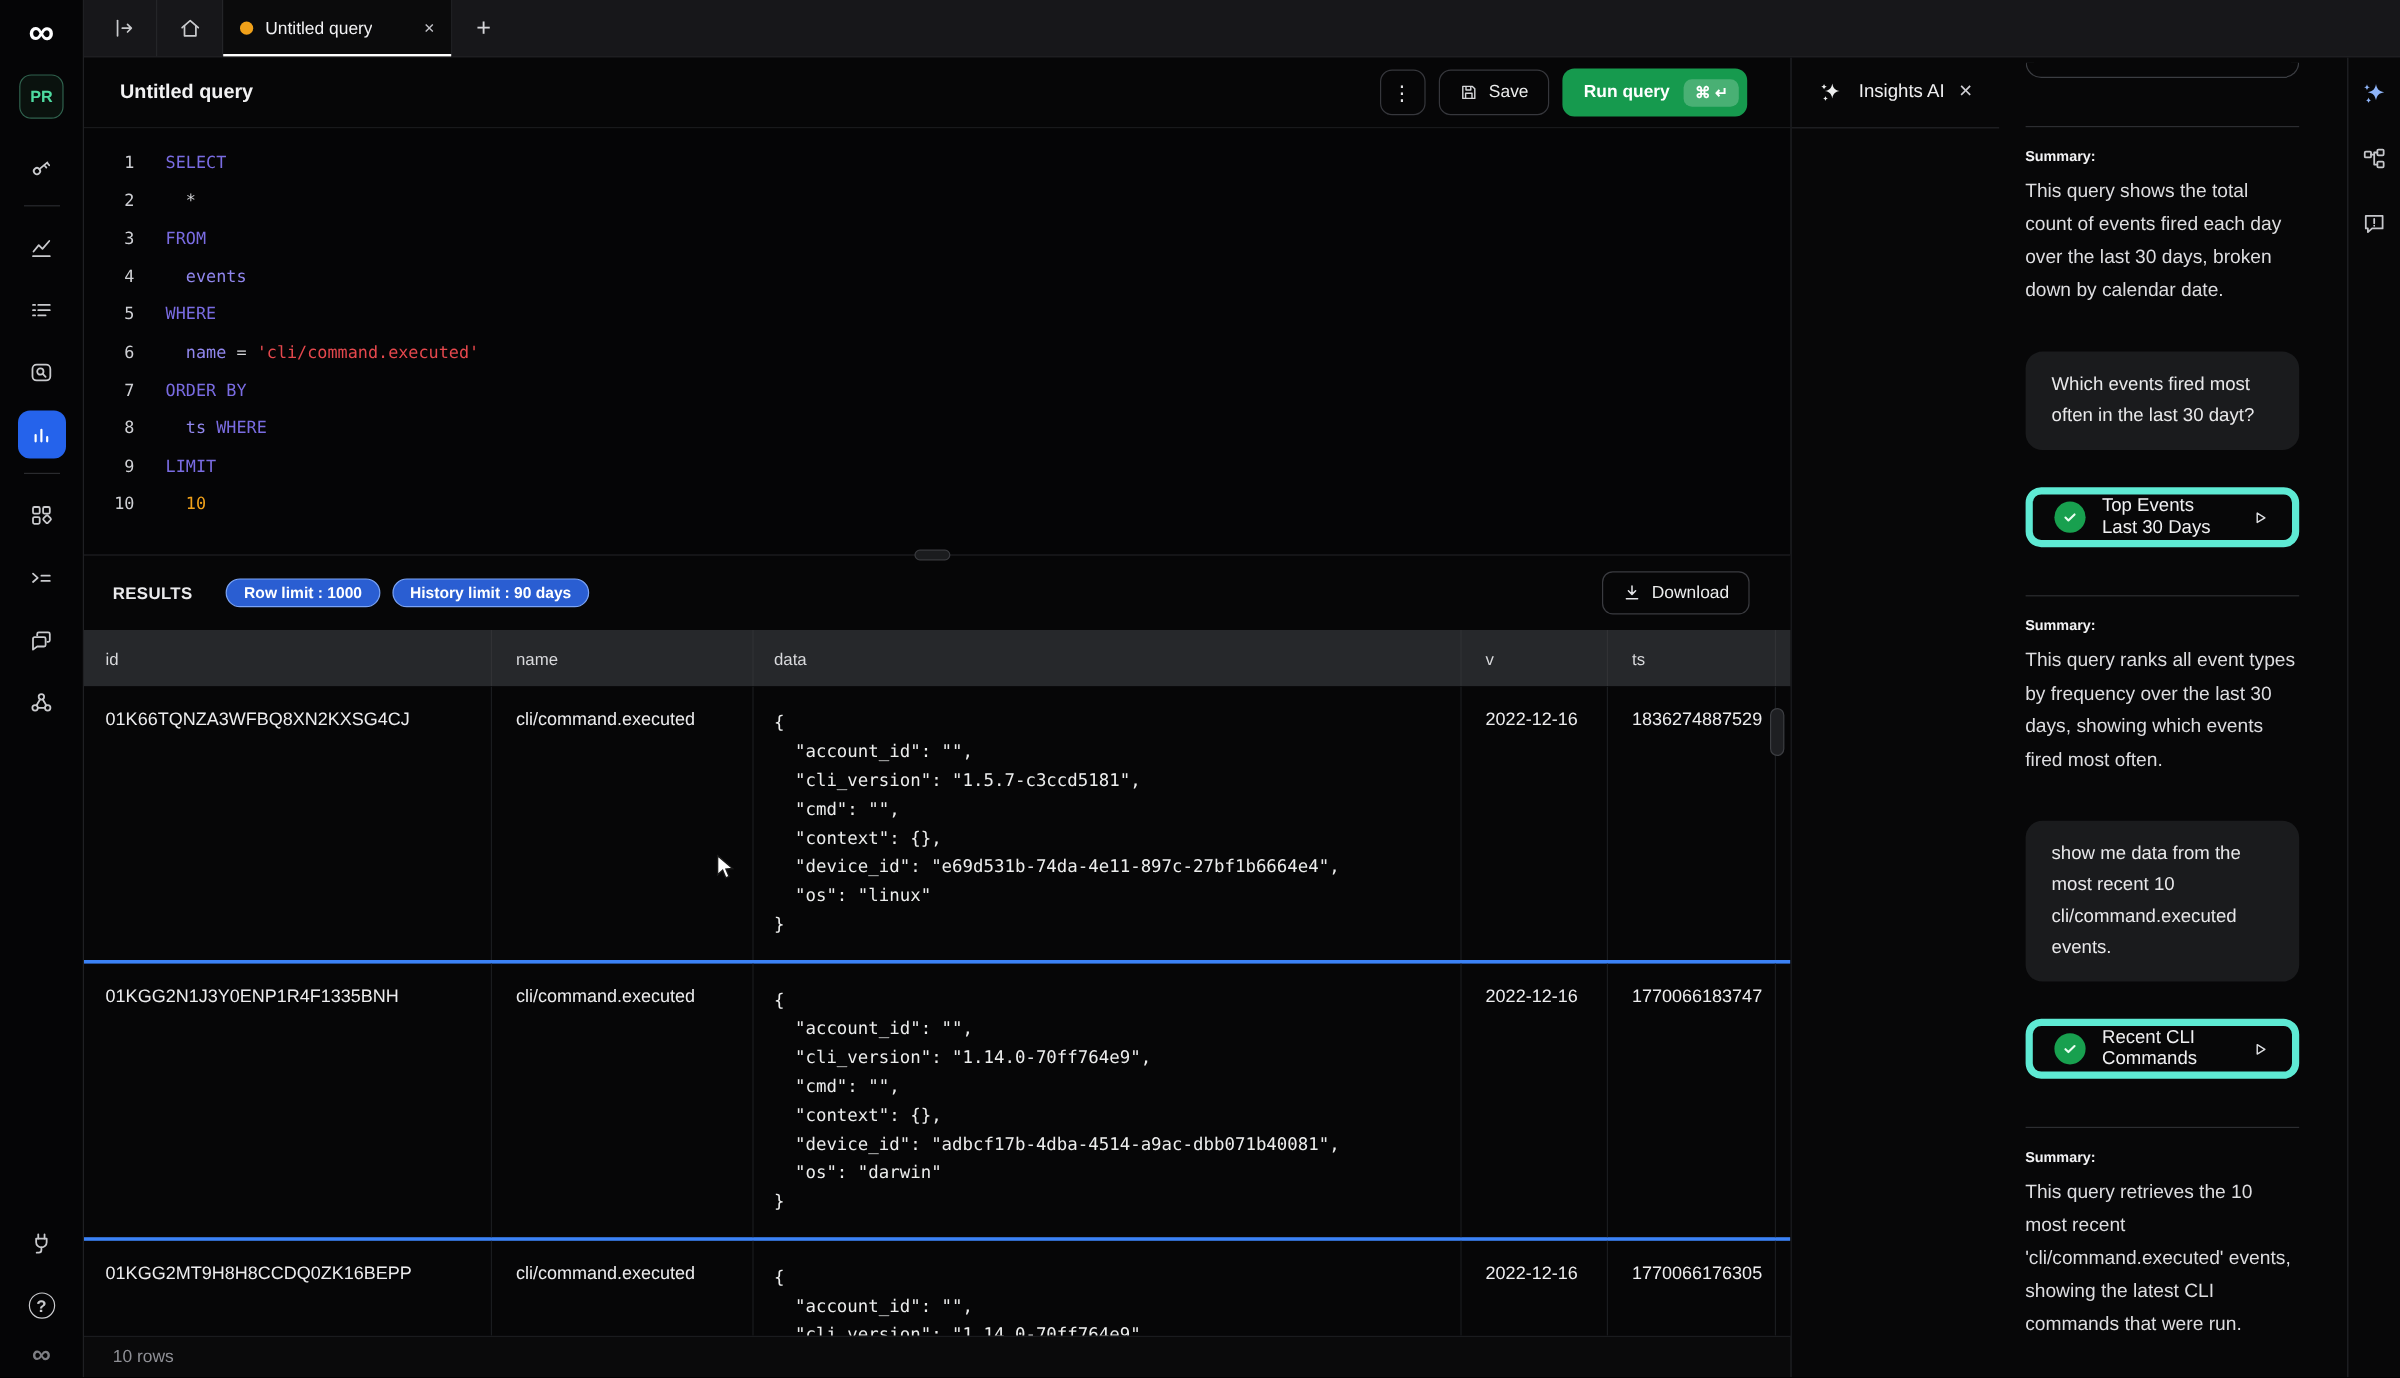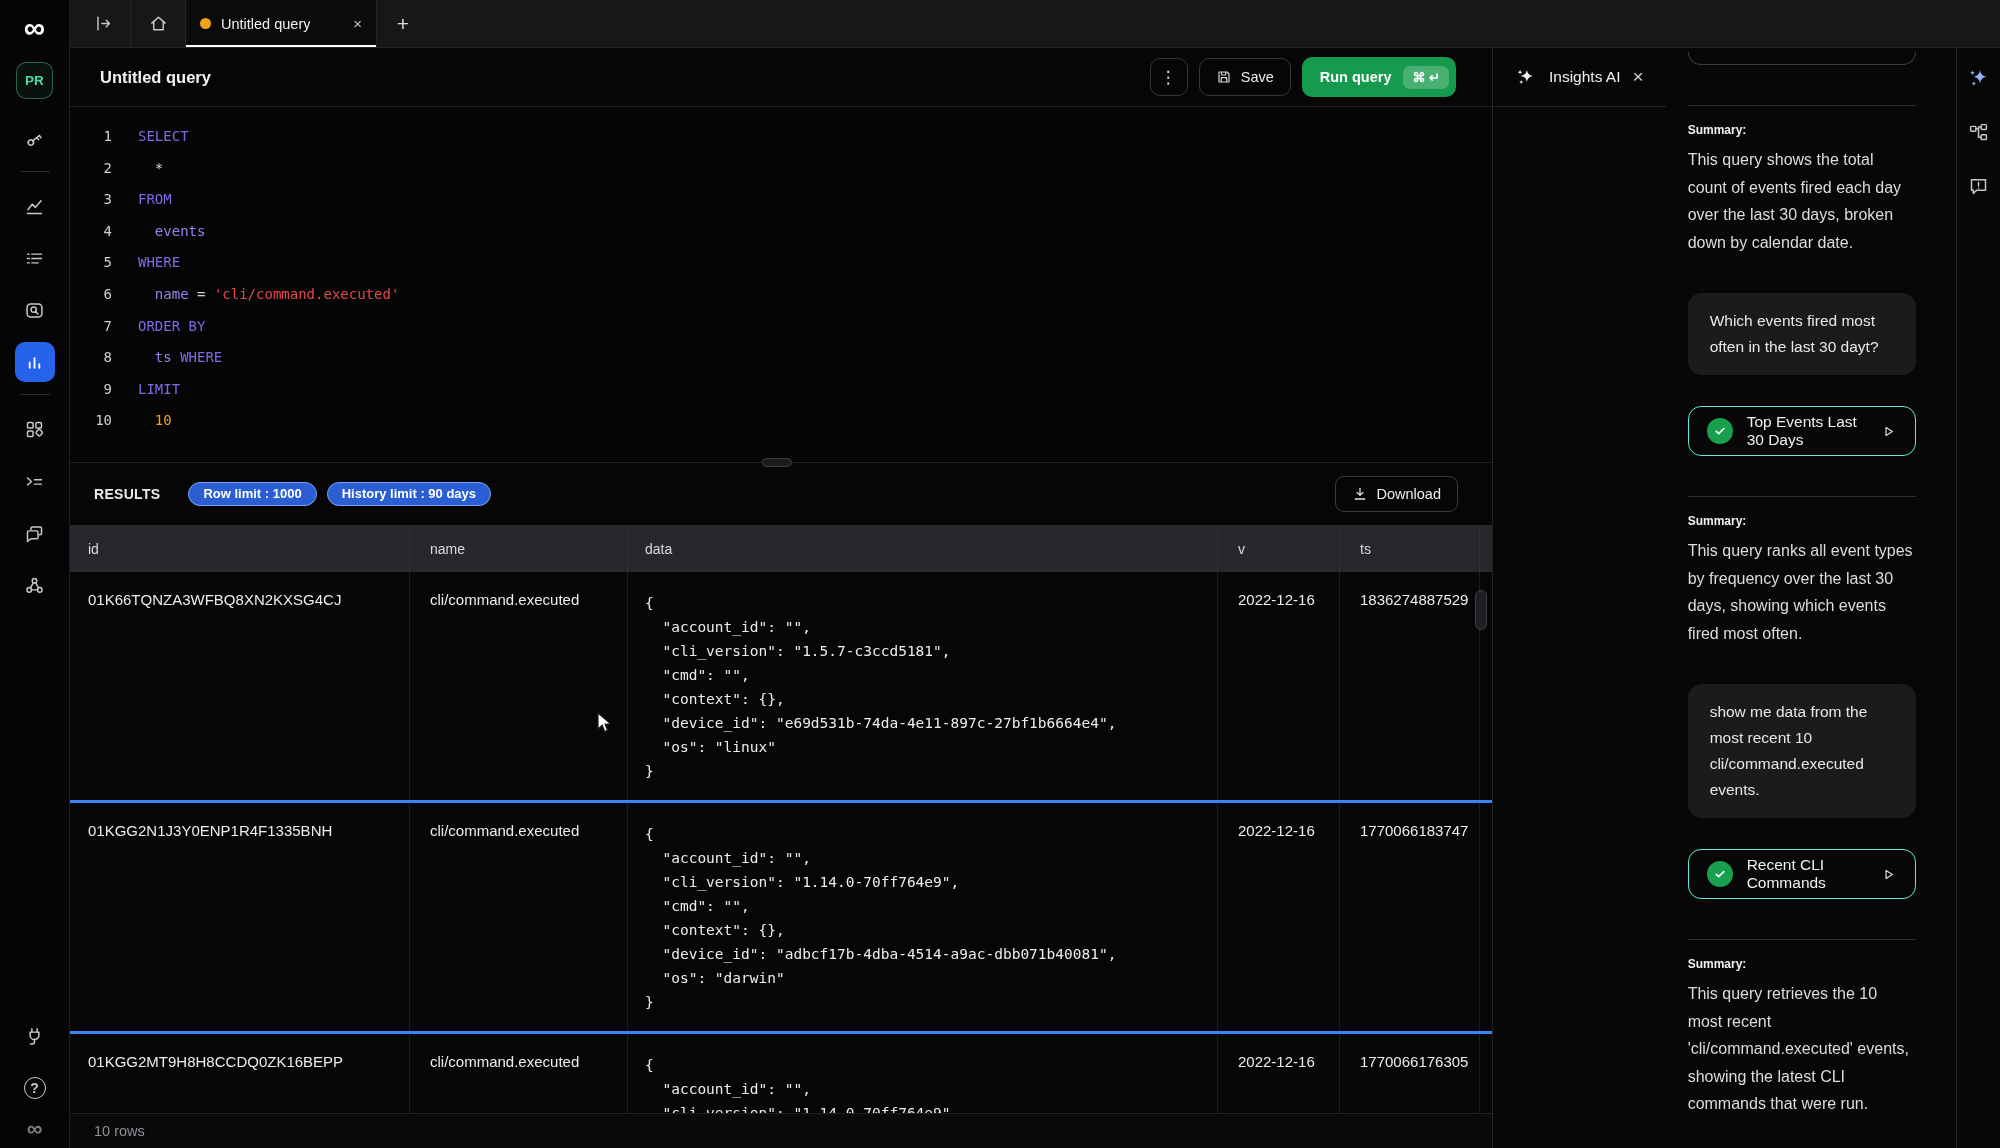--- a/index.html
+++ b/index.html
@@ -79,21 +79,21 @@
   .insights { width:464px; flex-shrink:0; border-left:1px solid #242528; display:flex; flex-direction:row; background:#070708; }
   .ins-header { height:59px; flex-shrink:0; border-bottom:1px solid #242528; display:flex; align-items:center; padding:0 22px; gap:12px; }
   .ins-title { font-size:15.5px; font-weight:500; color:#f1f1f3; }
   .ins-close { margin-left:auto; font-size:19px; color:#cfcfd4; }
   .ins-body { flex:1; overflow:hidden; padding:4px 40px 0 22px; }
   .card-sliver { height:13px; border:1px solid #3b3d42; border-top:none; border-radius:0 0 14px 14px; }
   .ins-div { height:1px; background:#2c2d31; margin-top:40px; }
   .sum-label { margin-top:17px; font-size:12px; font-weight:700; color:#f2f2f4; }
   .sum-text { margin-top:9px; font-size:16px; line-height:27.5px; color:#dddde0; }
   .bubble { margin-top:37px; background:#1a1b1d; border-radius:14px; padding:15px 22px; font-size:15.5px; line-height:26px; color:#e8e8ea; }
-  .qcard { margin-top:31px; height:50px; border:1px solid #5eead4; border-radius:13px; display:flex; align-items:center; padding:0 18px; gap:14px; }
+  .qcard { margin-top:31px; height:50px; border:6px solid #5eead4; border-radius:13px; display:flex; align-items:center; padding:0 18px; gap:14px; }
   .qcard-label { font-size:15.5px; color:#f0f0f2; }
   .qcard .play { margin-left:auto; display:flex; }
   .check { width:26px; height:26px; border-radius:50%; background:var(--check); display:flex; align-items:center; justify-content:center; flex-shrink:0; }
   .ask-box { margin-top:40px; height:88px; border:1px solid #3e4045; border-radius:13px; position:relative; padding:17px 20px; }
   .caret { display:inline-block; width:1.5px; height:23px; background:#e8e8ea; vertical-align:text-bottom; margin-right:3px; }
   .ask-ph { font-size:16.5px; color:#73747b; }
   .send-btn { position:absolute; right:13px; bottom:12px; width:31px; height:31px; border:none; border-radius:9px; background:var(--send); color:#fff; font-size:17px; font-weight:700; display:flex; align-items:center; justify-content:center; }
 
   
   .right-strip { width:44px; flex-shrink:0; border-left:1px solid #242528; display:flex; flex-direction:column; align-items:center; padding-top:18px; background:#070708; }

